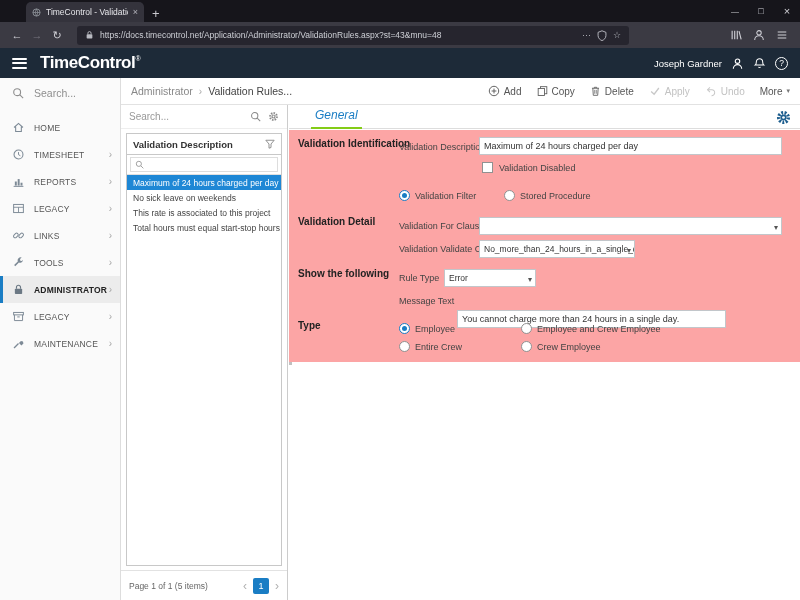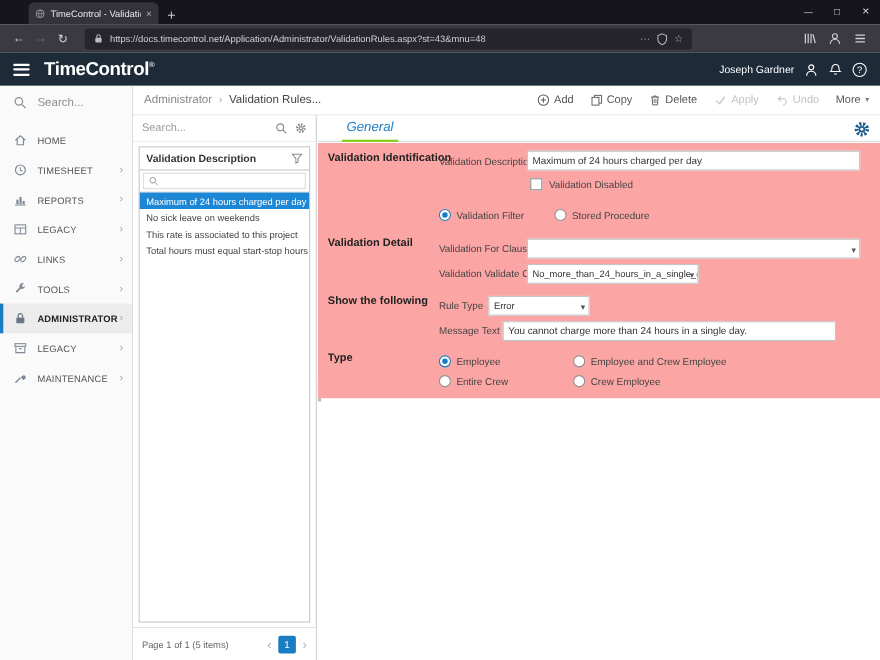--- a/index.html
+++ b/index.html
@@ -431,21 +431,21 @@
       <span class="sec-title" style="left:9px;top:86px;">Validation Detail</span>
       <span class="flabel" style="left:110px;top:91px;">Validation For Clause</span>
       <span class="select" style="left:190px;top:87px;width:303px;"></span>
       <span class="flabel" style="left:110px;top:114px;">Validation Validate Clause</span>
       <span class="select" style="left:190px;top:110px;width:156px;">No_more_than_24_hours_in_a_single_day</span>
 
       <span class="sec-title" style="left:9px;top:138px;">Show the following</span>
       <span class="flabel" style="left:110px;top:143px;">Rule Type</span>
       <span class="select" style="left:155px;top:139px;width:92px;">Error</span>
       <span class="flabel" style="left:110px;top:166px;">Message Text</span>
-      <input class="tbox" style="left: 168px; top: 162px; width: 303px;" value="You cannot charge more than 24 hours in a single day.">
+      <input class="tbox" style="left: 168px; top: 180px; width: 269px;" value="You cannot charge more than 24 hours in a single day.">
 
       <span class="sec-title" style="left:9px;top:190px;">Type</span>
       <span class="radio checked" style="left:110px;top:193px;"></span>
       <span class="flabel" style="left:126px;top:194px;">Employee</span>
       <span class="radio" style="left:232px;top:193px;"></span>
       <span class="flabel" style="left:248px;top:194px;">Employee and Crew Employee</span>
       <span class="radio" style="left:110px;top:211px;"></span>
       <span class="flabel" style="left:126px;top:212px;text-align:center;">Entire Crew</span>
       <span class="radio" style="left:232px;top:211px;"></span>
       <span class="flabel" style="left:248px;top:212px;">Crew Employee</span>

